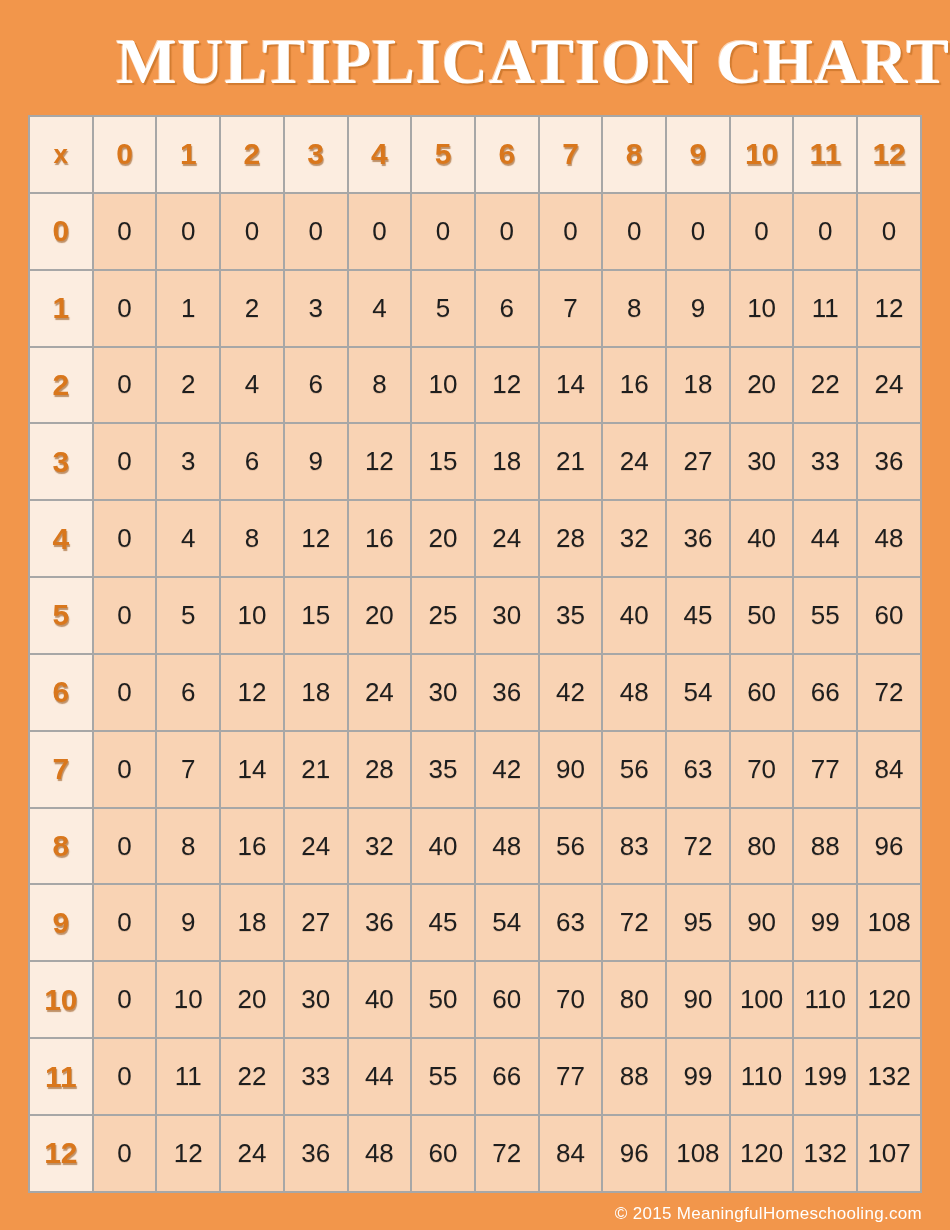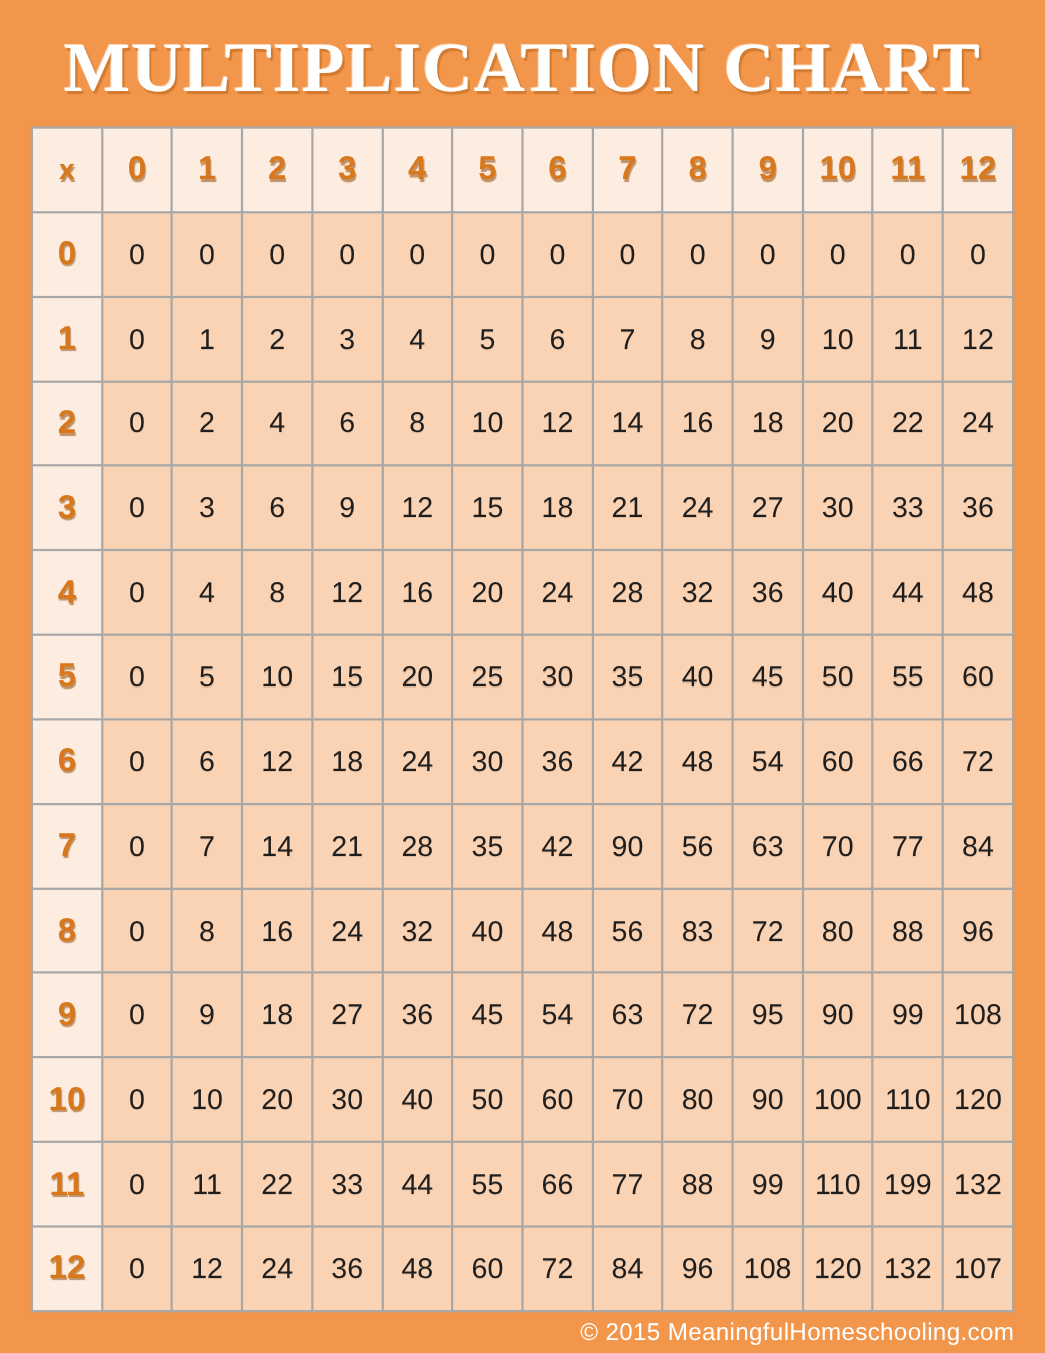--- a/index.html
+++ b/index.html
@@ -12,21 +12,21 @@
     position: relative;
     overflow: hidden;
     background: var(--bg-orange, #F2964B);
     font-family: "Liberation Sans", sans-serif;
   }
   .page-title {
     margin: 0;
     padding-top: 16px;
     height: 99px;
     line-height: 92px;
-    text-align: center;
+    text-align: right;
     font-family: "Liberation Serif", "DejaVu Serif", serif;
     font-weight: bold;
     font-size: 64px;
     letter-spacing: 1px;
     color: var(--title-text, #FFFFFF);
     text-shadow: 2px 2px 1px rgba(170, 90, 15, 0.45), -1px -1px 0 rgba(255,255,255,0.6);
     white-space: nowrap;
   }
   table.mult-table {
     border-collapse: collapse;
@@ -55,21 +55,21 @@
     background: var(--cell-bg, #F9D3B4);
     color: var(--data-text, #1E1E1E);
     font-size: 26px;
     text-shadow: 0 1px 0 rgba(120,80,50,0.18);
   }
   .footer-credit {
     position: absolute;
     right: 28px;
     bottom: 6px;
     color: #FFFFFF;
-    font-size: 22px;
+    font-size: 17px;
     letter-spacing: 0.3px;
   }
 </style>
 </head>
 <body style="--bg-orange: #F2964B; --header-bg: #FCEDE0; --cell-bg: #F9D3B4; --grid-line: #A7A7A7; --header-text: #D9771C; --data-text: #1E1E1E; --title-text: #FFFFFF;">
 
 <h1 class="page-title">MULTIPLICATION CHART</h1>
 
 <table class="mult-table">
   <tbody>

